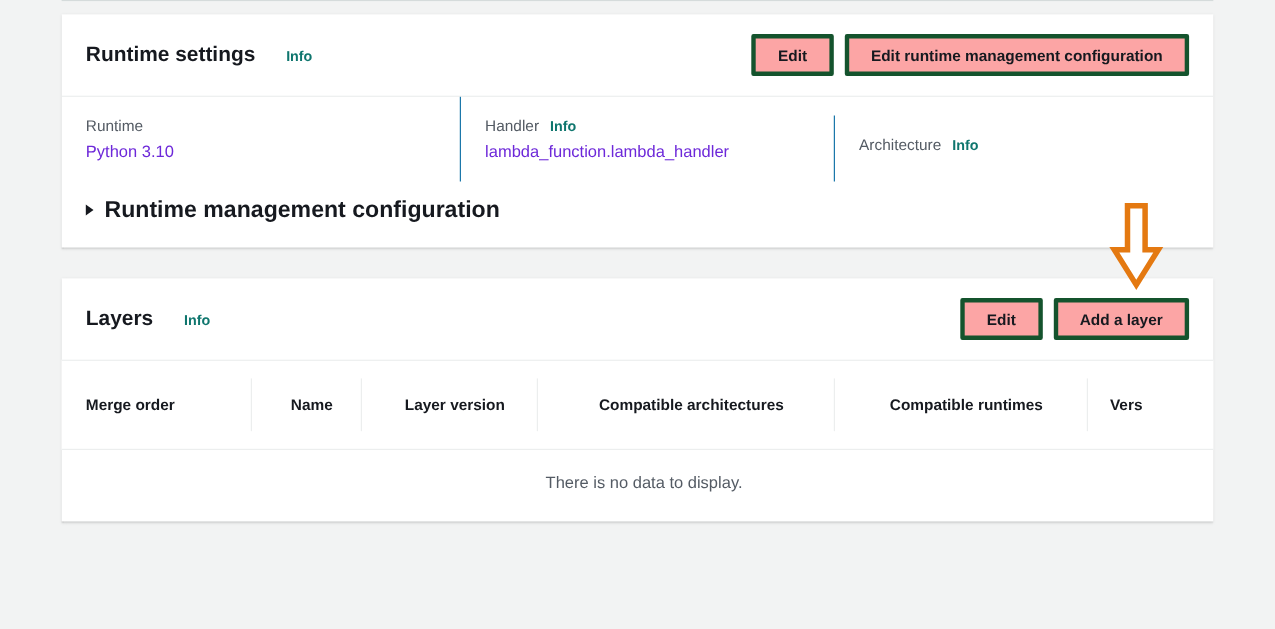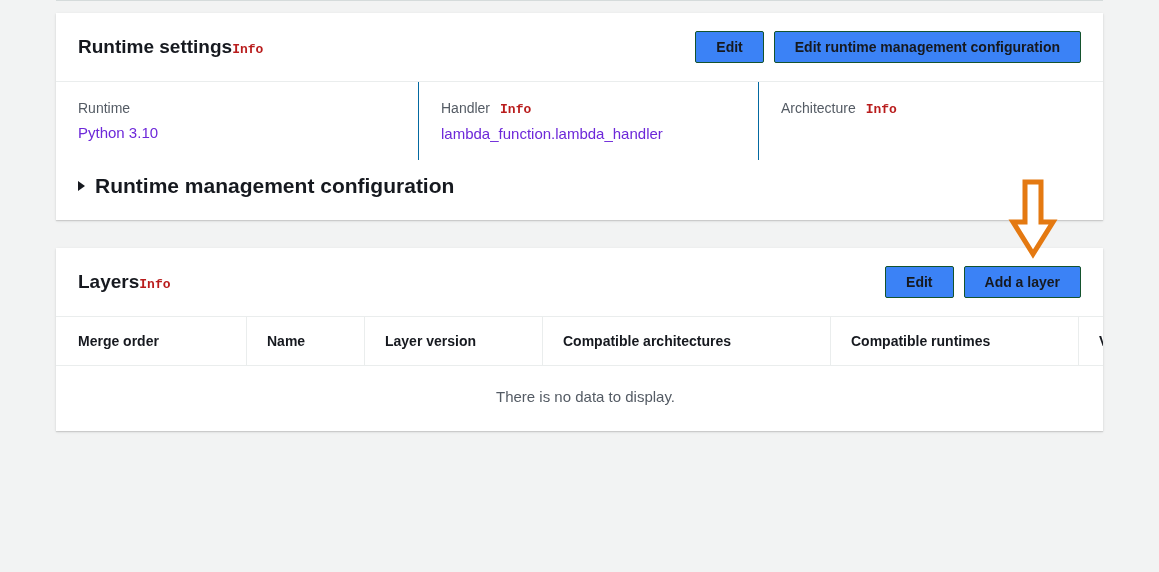--- a/index.html
+++ b/index.html
@@ -21,52 +21,52 @@
   }
   .panel-header {
     display: flex;
     align-items: center;
     justify-content: space-between;
     padding: 18px 22px;
   }
   .panel-title-wrap {
     display: flex;
     align-items: baseline;
-    gap: 0;
+    gap: 28px;
   }
   .panel-title {
     font-size: 19px;
     font-weight: 700;
     color: #16191f;
   }
   .info-link {
-    color: #b91c1c;
+    color: #0f766e;
     font-size: 13px;
     font-weight: 700;
     cursor: pointer;
-    font-family: Liberation Mono, monospace;
   }
   .btn-row {
     display: flex;
     gap: 10px;
   }
   .btn {
-    border: 1px solid #14532d;
-    background: #3b82f6;
+    border: 4px solid #14532d;
+    background: #fca5a5;
     color: #16191f;
     font-size: 14px;
     font-weight: 700;
     padding: 7px 20px;
     border-radius: 2px;
     cursor: pointer;
   }
   .details-row {
     display: flex;
     border-top: 1px solid #eaeded;
     padding: 0 22px;
+    align-items: flex-end;
   }
   .detail-cell {
     padding: 18px 0;
     flex: 1;
   }
   .detail-cell + .detail-cell {
     border-left: 1px solid #0369a1;
     padding-left: 22px;
     margin-left: 40px;
   }
@@ -100,34 +100,34 @@
   .expander-label {
     font-size: 21px;
     font-weight: 700;
     color: #16191f;
   }
   .table-header {
     display:flex;
     border-top:1px solid #eaeded;
     border-bottom:1px solid #eaeded;
     background:#fff;
-    padding: 0 22px;
+    padding: 16px 22px;
     overflow:hidden;
-    gap:18px;
   }
   .th {
     font-size:14px;
     font-weight:700;
     color:#16191f;
     padding:16px 10px 16px 0;
     white-space:nowrap;
   }
   .th + .th {
     border-left:1px solid #eaeded;
     padding-left:20px;
+    text-align:center;
   }
   .empty-row {
     text-align:center;
     color:#545b64;
     font-size:15px;
     padding: 22px 0 26px 12px;
   }
   .annotation-arrow {
     position: relative;
   }

